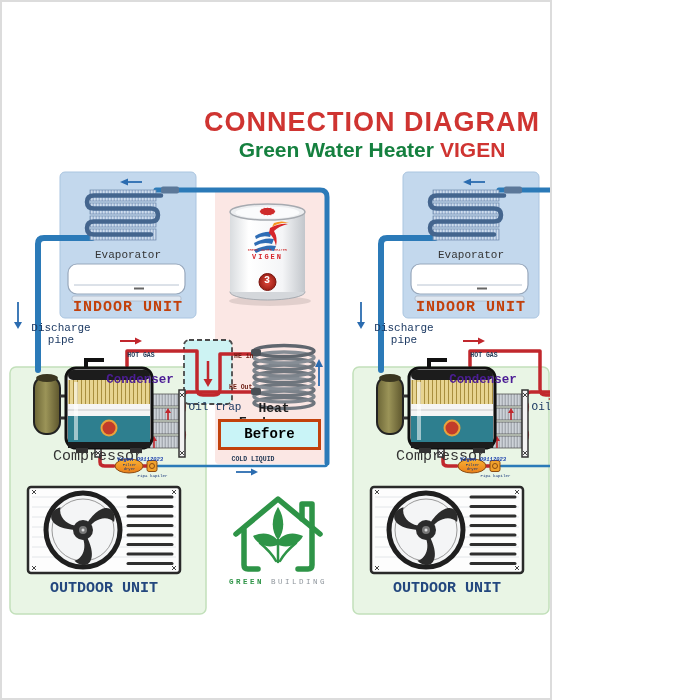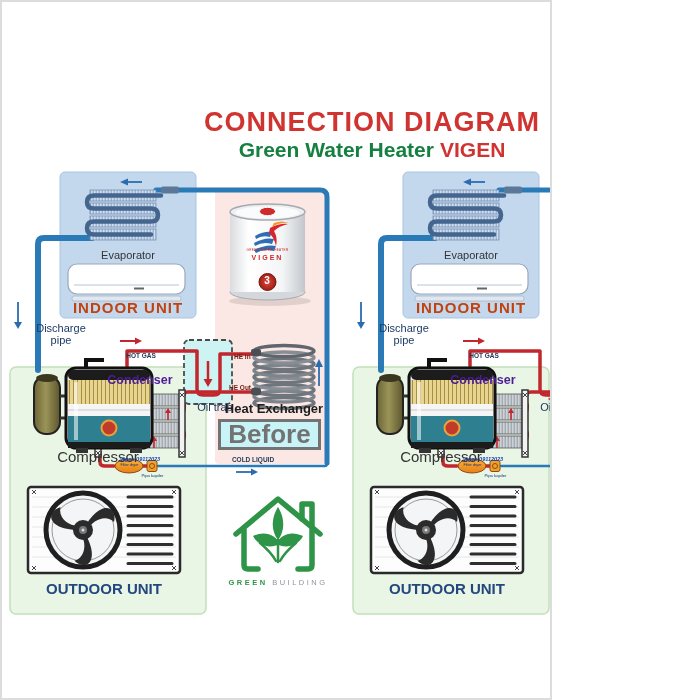--- a/index.html
+++ b/index.html
@@ -8,43 +8,43 @@
         font-family:"Liberation Sans", sans-serif;}
   .abs{position:absolute;}
   .ctr{text-align:center;}
   
   .title{left:40px;top:105px;width:660px;font-size:27px;font-weight:bold;color:#cf3431;
          letter-spacing:1px;}
   .subtitle{left:40px;top:136px;width:660px;font-size:21px;font-weight:bold;}
   .sub-green{color:#15803f;}
   .sub-red{color:#cf3431;margin-left:6px;}
   
-  .dg{position:absolute;top:168px;width:335px;height:460px;}
+  .dg{position:absolute;top:168px;width:335px;height:460px;font-family:Liberation Mono, monospace;}
   .dg.before{left:6px;} .dg.after{left:349px;}
   .dg.after .only-before{display:none;}
   .dg.before .only-after{display:none;}
   .dg svg{position:absolute;left:0;top:0;}
   .lbl{position:absolute;color:#233a56;line-height:1.05;}
   .lbl-evap{left:70px;top:80px;width:100px;font-size:11px;color:#333;}
   .lbl-indoor{left:52px;top:130px;width:136px;font-size:15px;font-weight:bold;color:#c2410c;letter-spacing:1px;}
   .lbl-disch{left:14px;top:153px;width:78px;font-size:11px;color:#1d3a63;}
   .lbl-hotgas{left:103px;top:183px;width:60px;font-size:6.5px;font-weight:bold;}
   .lbl-cond{left:92px;top:204px;width:80px;font-size:12.5px;font-weight:bold;color:#4c1d95;}
   .lbl-oiltrap{left:175px;top:232px;width:64px;font-size:11px;color:#1d3a63;}
   .lbl-compr{left:8px;top:279px;width:164px;font-size:15px;color:#333;}
   .lbl-wm{left:90px;top:287px;width:84px;font-size:5.5px;font-weight:bold;font-style:italic;color:#1a3fae;}
   .lbl-fd{left:108px;top:293px;width:27px;font-size:3.8px;color:#12337a;}
   .lbl-cap{left:129px;top:304px;width:31px;font-size:4.2px;color:#12337a;}
   .lbl-cold{left:220px;top:287px;width:50px;font-size:6.5px;font-weight:bold;}
   .lbl-hein{left:226px;top:184px;width:30px;font-size:6.5px;font-weight:bold;color:#6b1d12;}
   .lbl-heout{left:221px;top:215px;width:34px;font-size:6.5px;font-weight:bold;color:#6b1d12;}
   .lbl-he{left:214px;top:232px;width:104px;font-size:13px;font-weight:bold;color:#1d1d1d;}
   .lbl-outdoor{left:20px;top:411px;width:152px;font-size:15px;font-weight:bold;color:#23477e;}
-  .stage-box{left:210px;top:249px;width:97px;height:25px;background:#c9f4f7;border:3px solid #737373;
-             font-size:26px;font-weight:bold;color:#737373;line-height:25px;}
+  .stage-box{left:210px;top:249px;width:97px;height:25px;background:#c9f4f7;border:3px solid #c2410c;
+             font-size:14px;font-weight:bold;color:#000000;line-height:25px;}
   .lbl-tagline{left:222px;top:79px;width:75px;font-size:3px;color:#cc2222;letter-spacing:.4px;}
   .lbl-vigen{left:222px;top:84px;width:75px;font-size:7px;font-weight:bold;color:#d6252b;letter-spacing:2px;}
   .lbl-badge{left:250px;top:106px;width:18px;font-size:10px;font-weight:bold;color:#fff;}
   .eco-line{left:214px;top:388px;width:112px;font-size:19px;}
   .eco-strong{color:#2e9447;font-weight:bold;}
   .eco-light{color:#8d949b;}
   .eco-sub{left:214px;top:408px;width:112px;font-size:7.5px;letter-spacing:2.5px;}
 </style>
 </head>
 <body>

